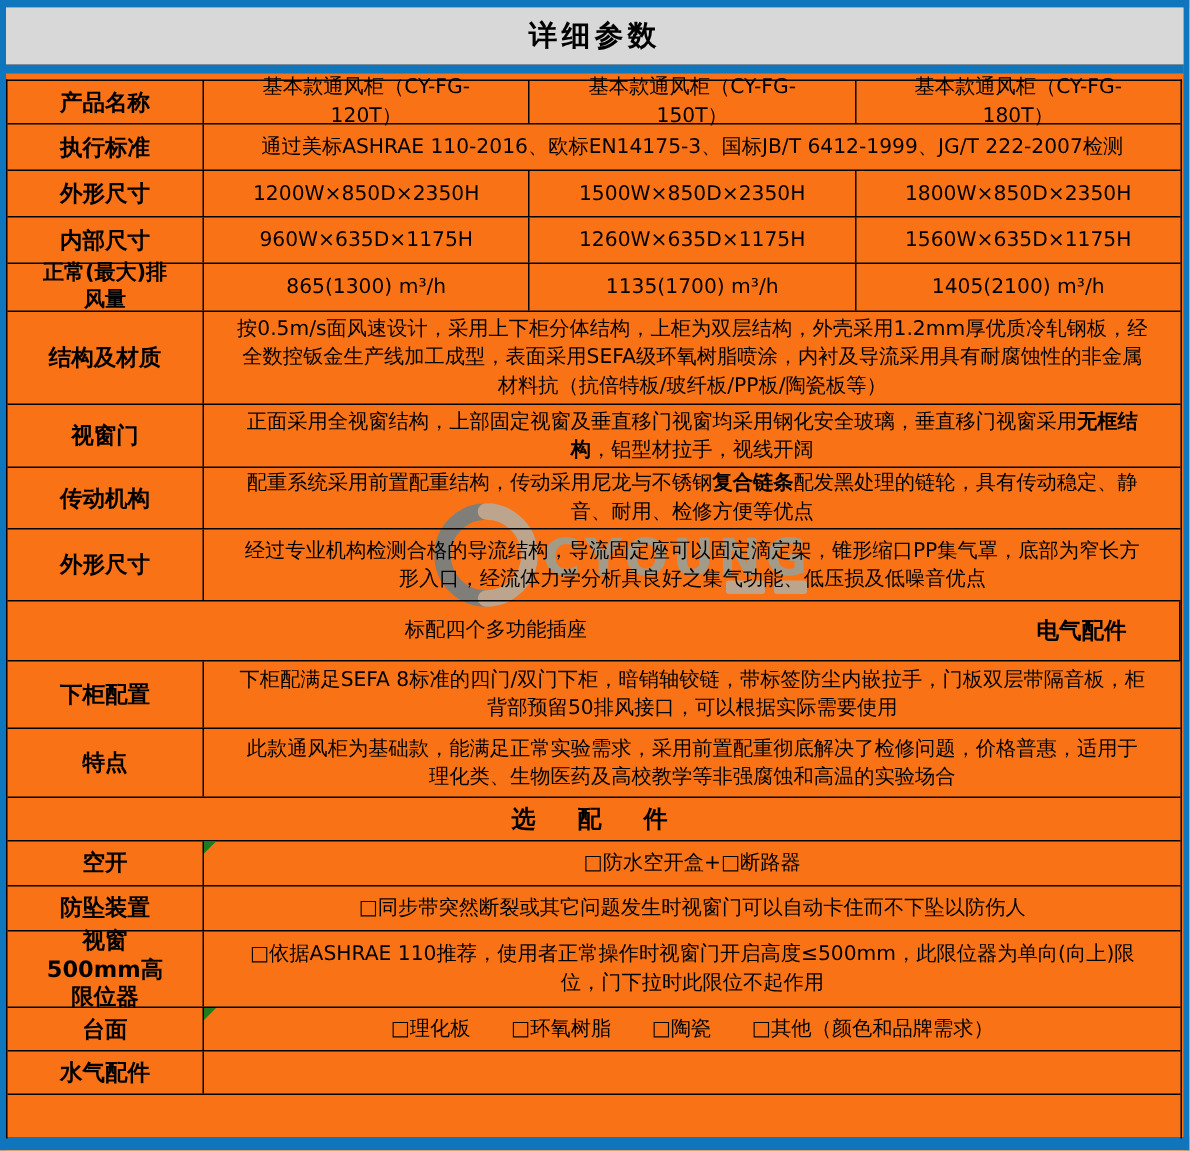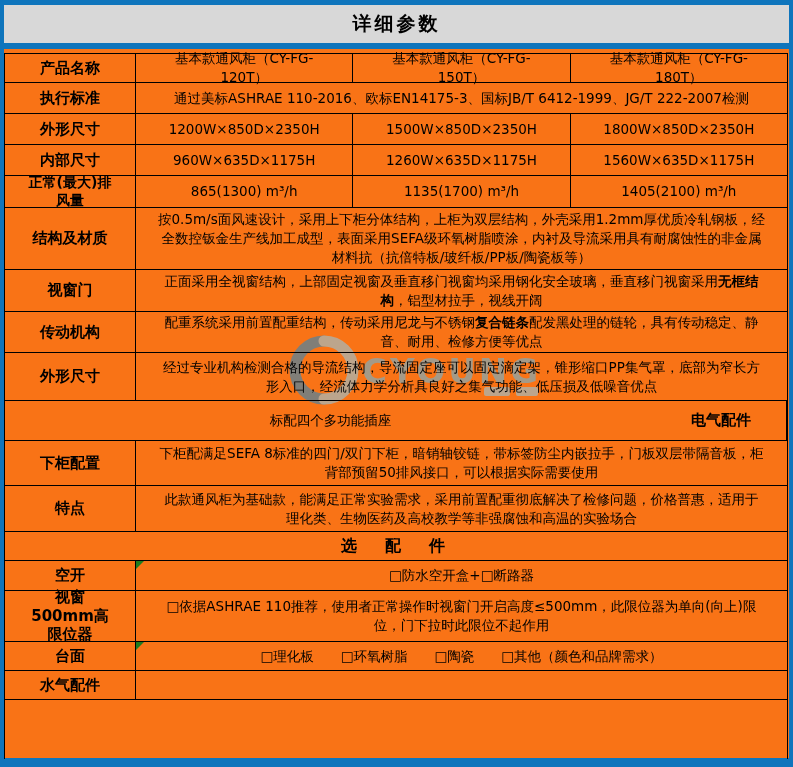--- a/index.html
+++ b/index.html
@@ -137,20 +137,24 @@
 
 
     <div class="row" style="height:30px">
       <div class="cell label">空开</div>
       <div class="cell val">
         <span class="note-tri"></span>
         <span>□防水空开盒+□断路器</span>
       </div>
     </div>
 
+    <div class="row" style="height:30px">
+      <div class="cell label">防坠装置</div>
+      <div class="cell val">□同步带突然断裂或其它问题发生时视窗门可以自动卡住而不下坠以防伤人</div>
+    </div>
 
     <div class="row" style="height:51px">
       <div class="cell label">视窗500mm高限位器</div>
       <div class="cell val">□依据ASHRAE 110推荐，使用者正常操作时视窗门开启高度≤500mm，此限位器为单向(向上)限位，门下拉时此限位不起作用</div>
     </div>
 
     <div class="row" style="height:29px">
       <div class="cell label">台面</div>
       <div class="cell val">
         <span class="note-tri"></span>

